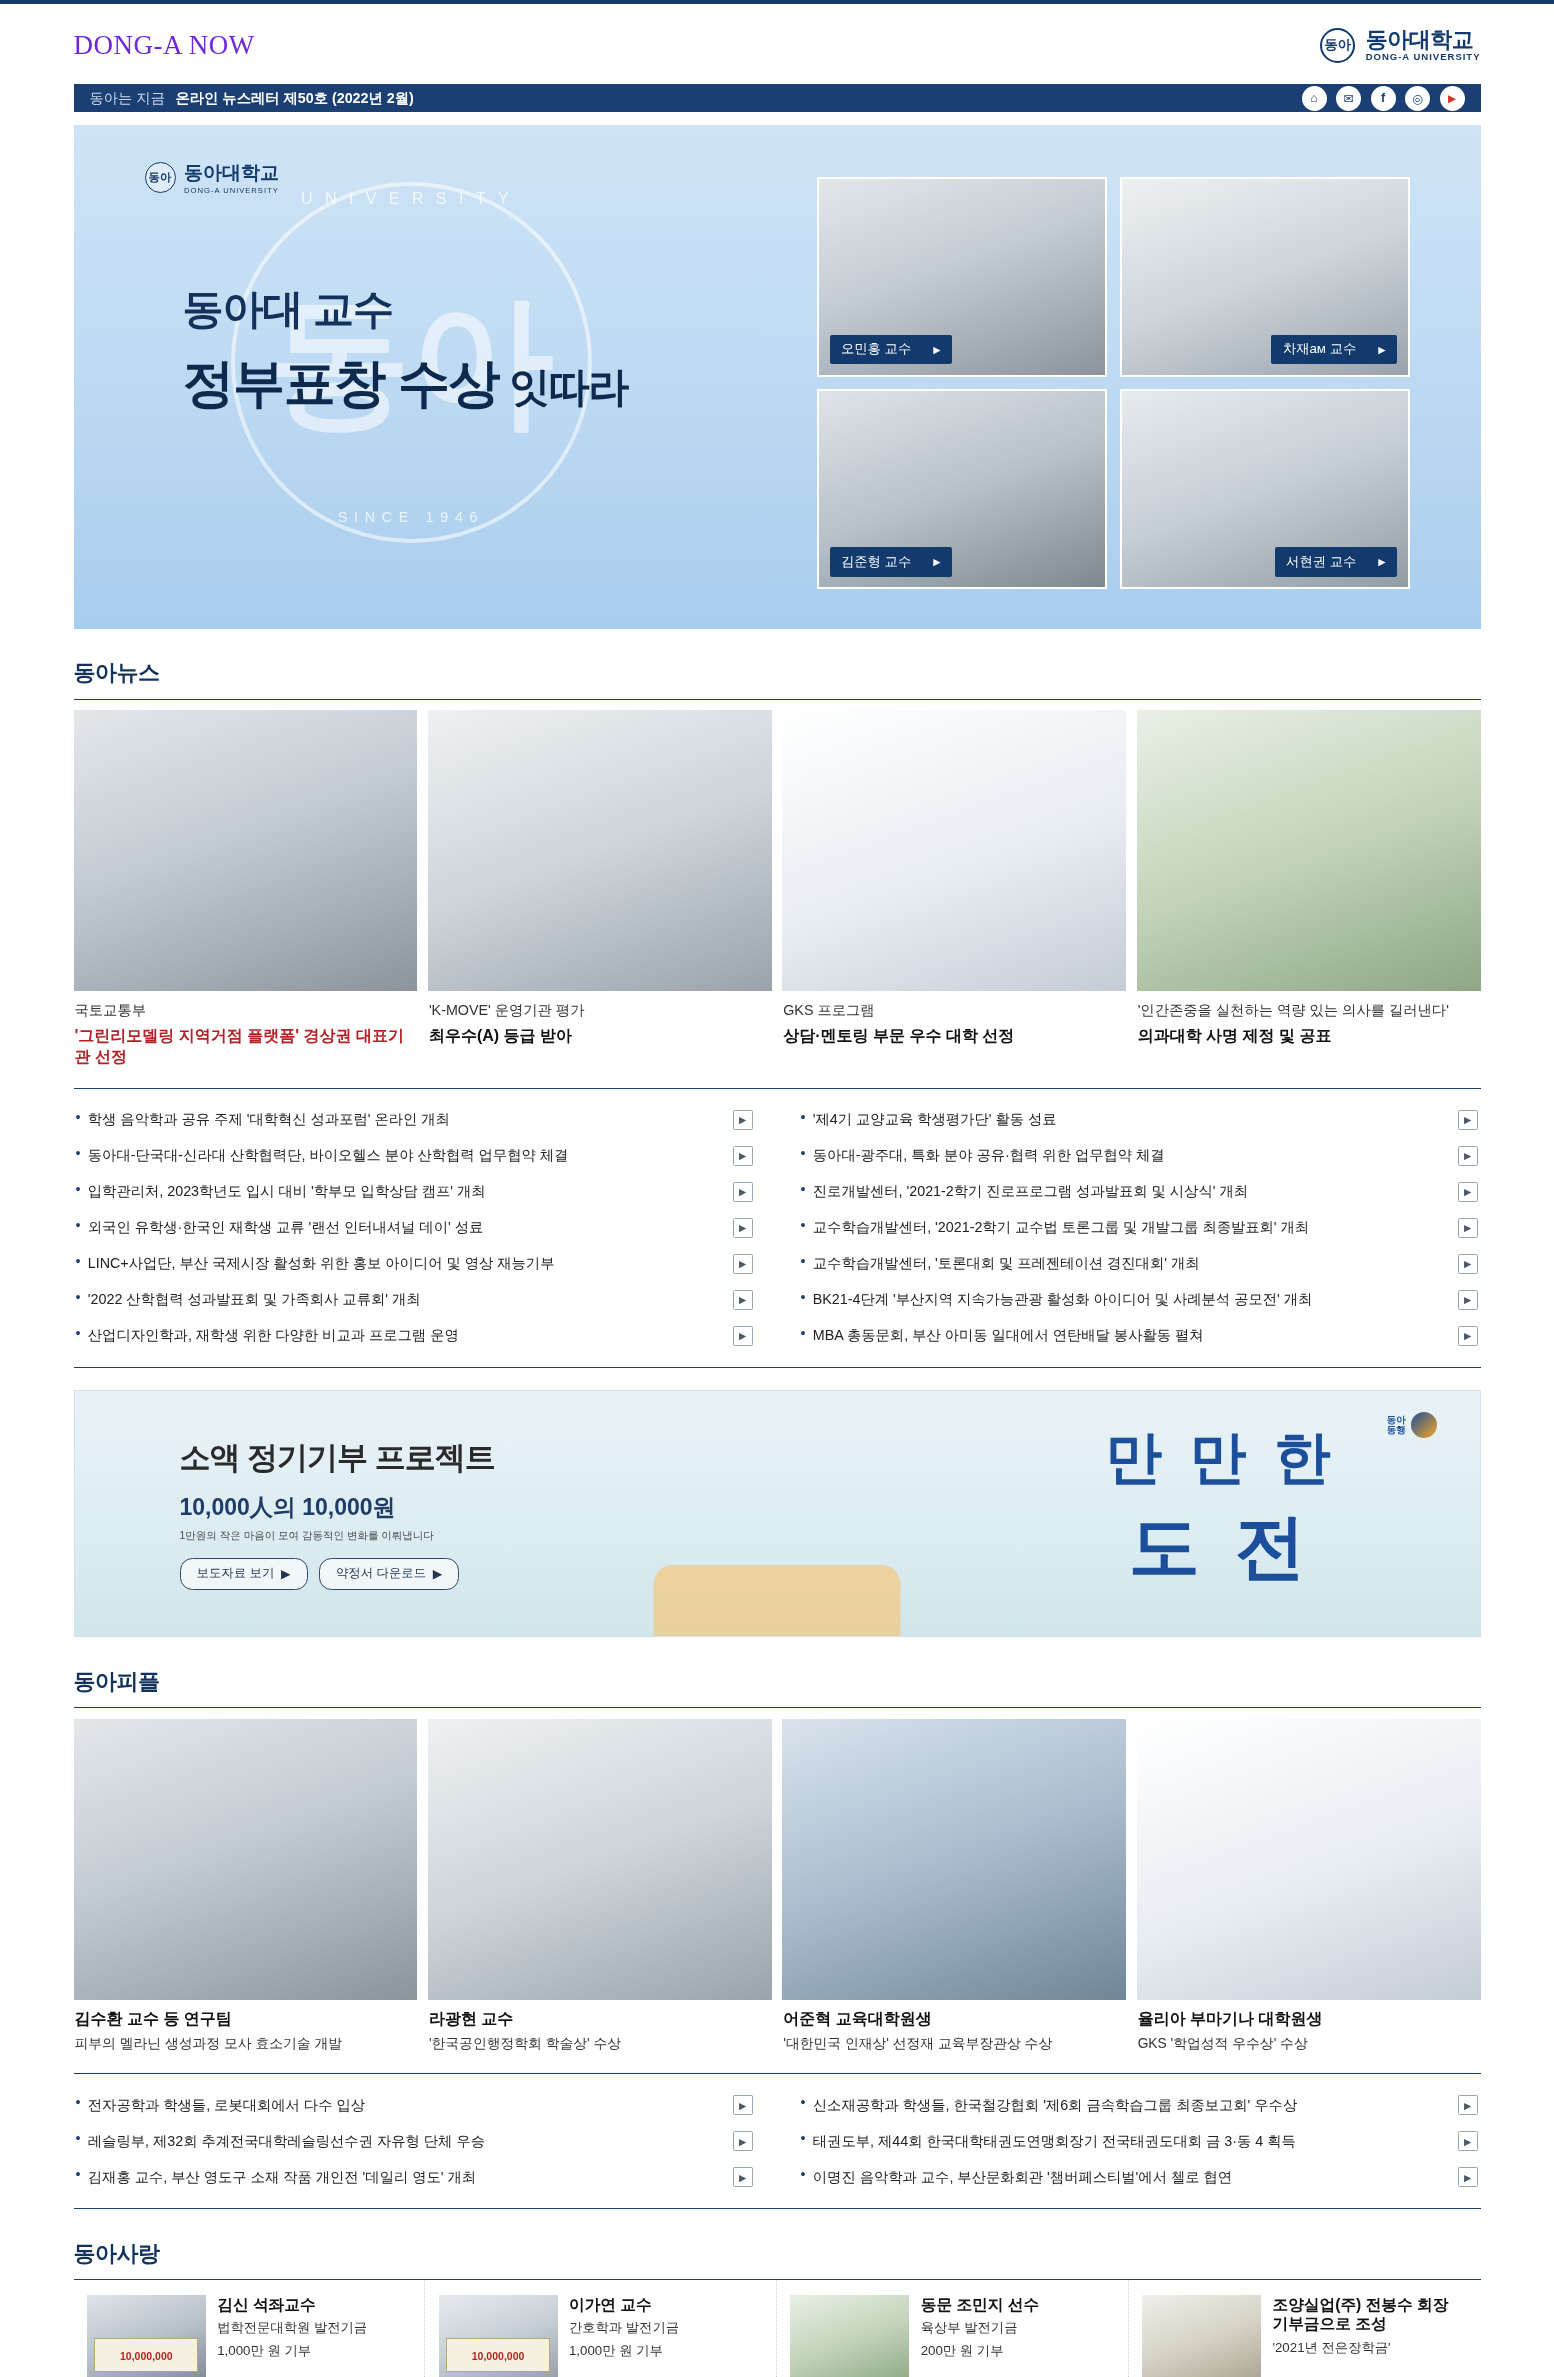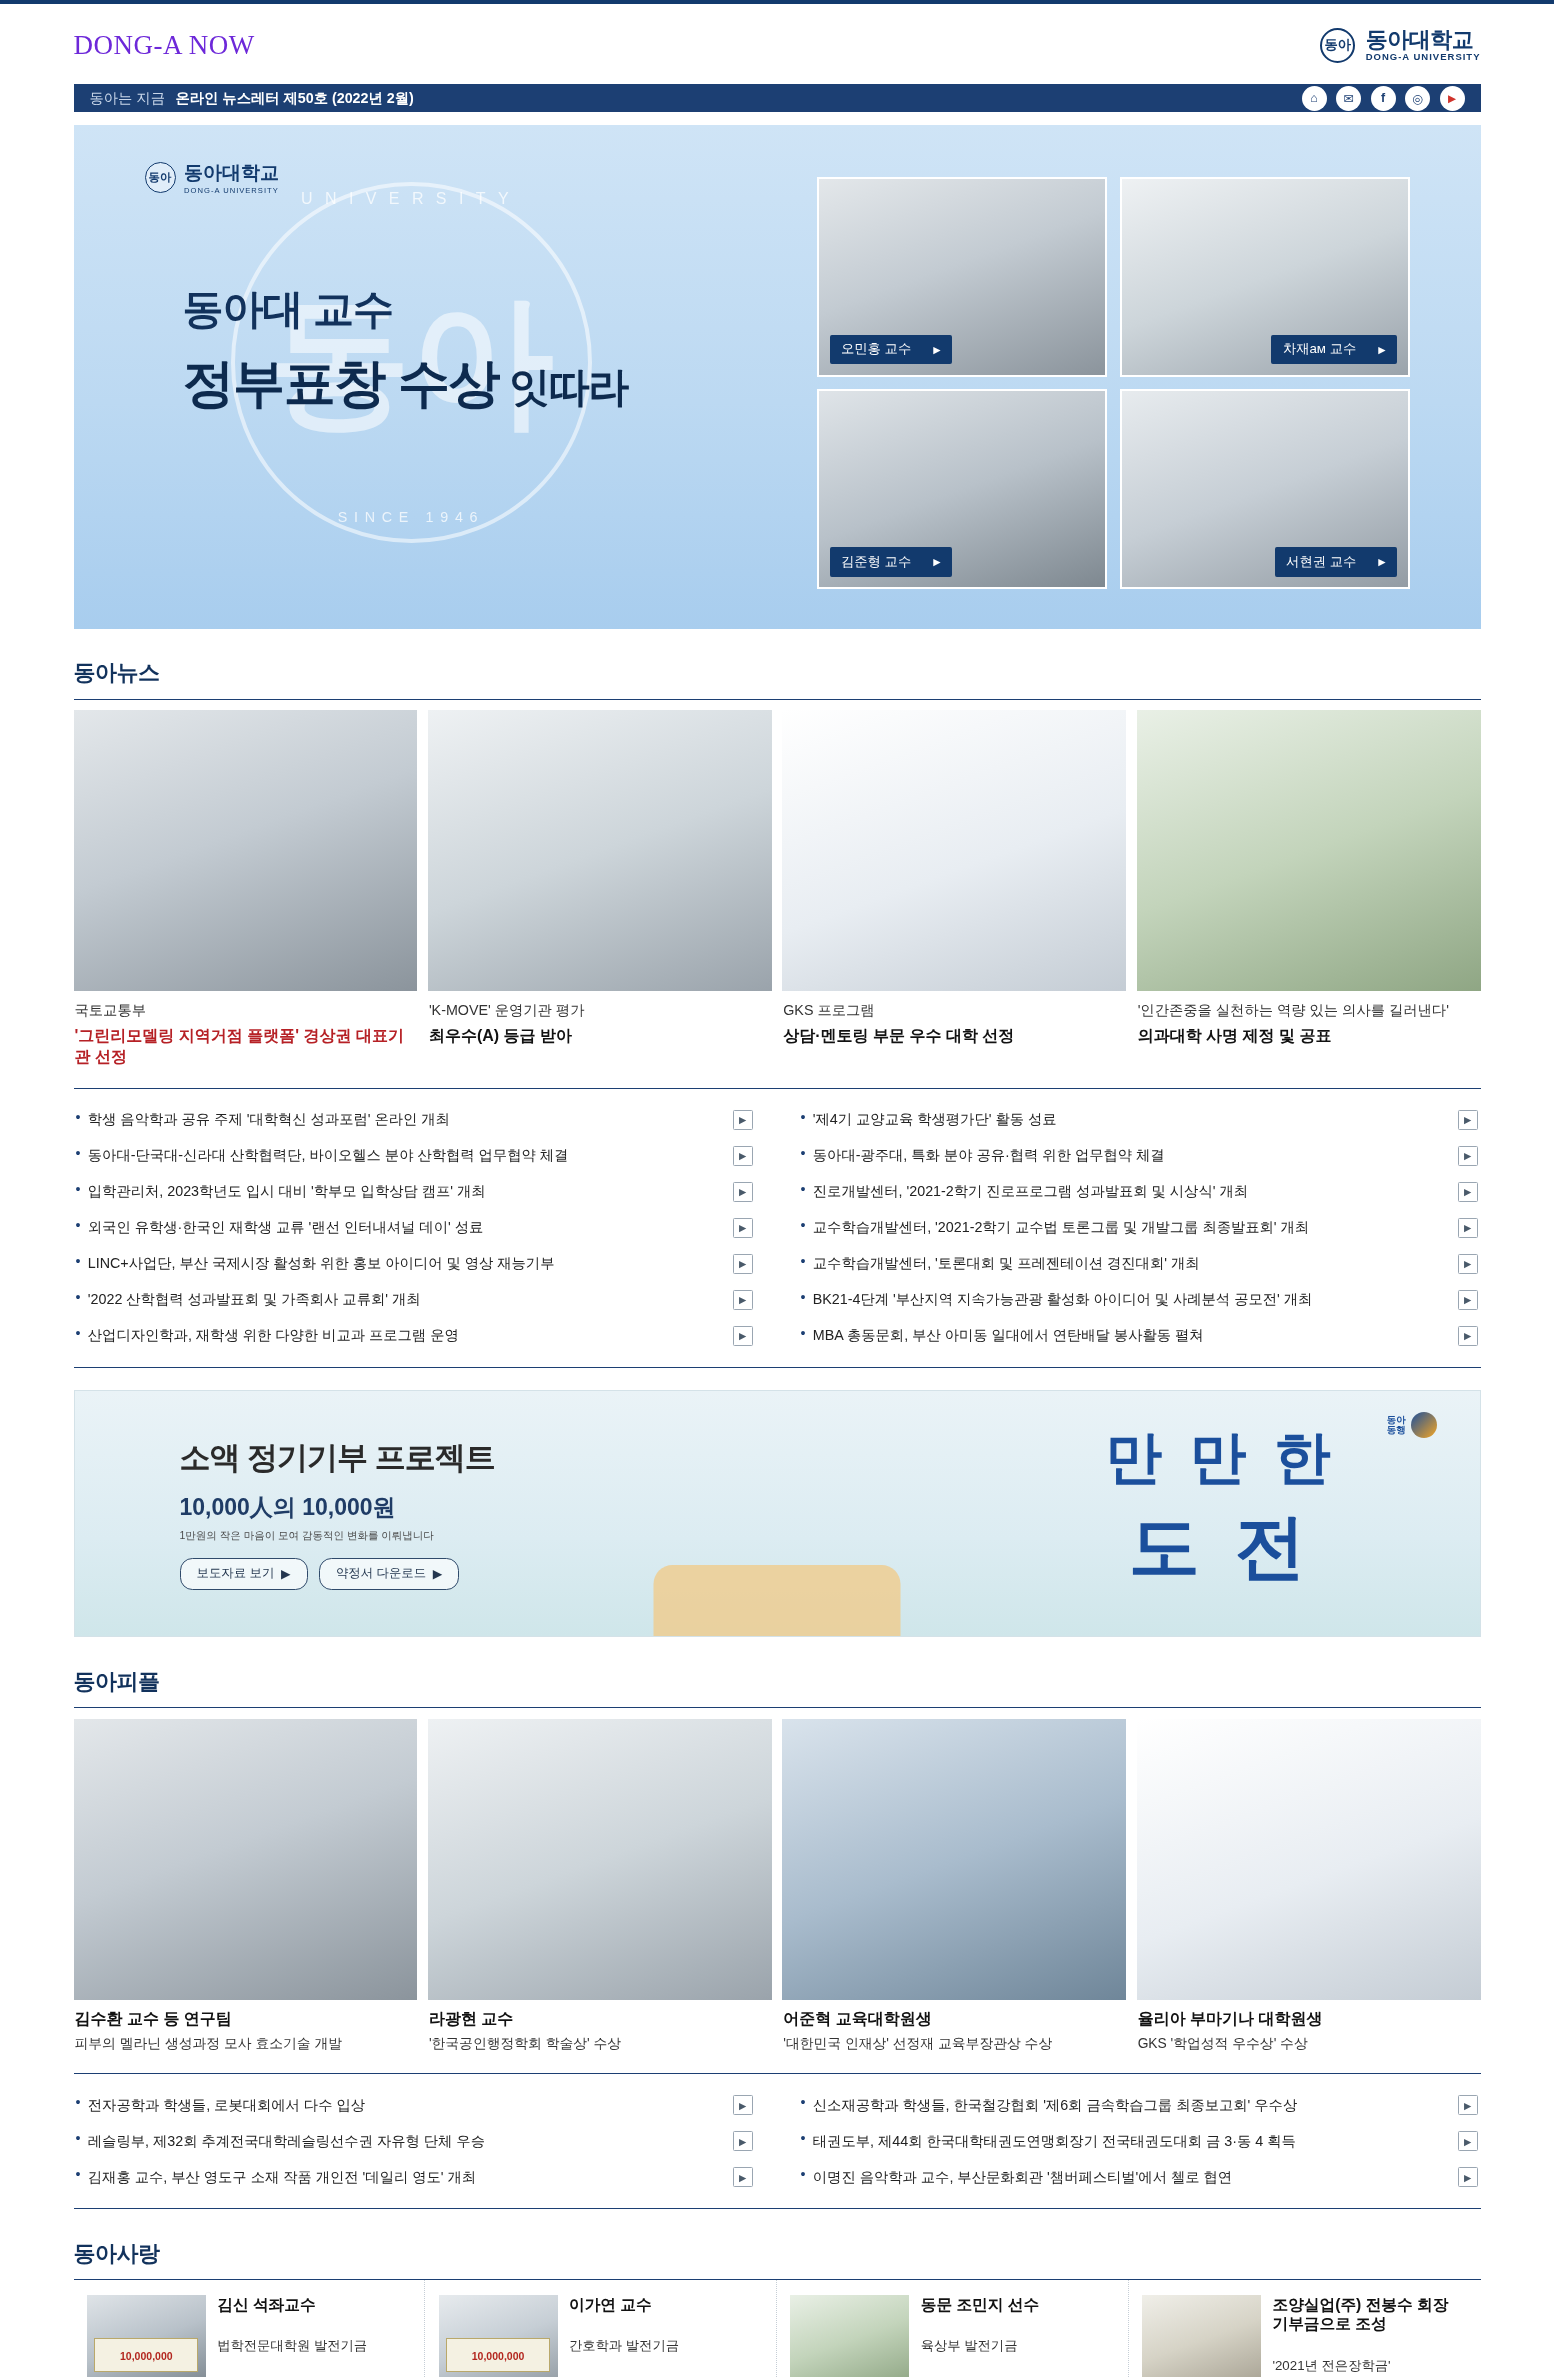--- a/index.html
+++ b/index.html
@@ -153,21 +153,21 @@
             border-top:1.4px solid #1c3f73; border-bottom:1px solid #cfd6dd;
             margin-top:8.6px; }
   .donor { display:flex; gap:11.4px; padding:14.3px 13.3px; border-right:1px dotted #c6ced6; }
   .donor:last-child { border-right:0; }
   .donor .thumb { width:119px; height:90px; flex:0 0 auto; position:relative; }
   .donor .cheque { position:absolute; left:7.6px; bottom:12.4px; right:7.6px; height:34px;
                    background:#f4f1e2; border:1px solid #b9a86a; }
   .donor .cheque .amt { font-size:10.5px; color:#b3261e; font-weight:bold;
                         text-align:center; line-height:34px; }
   .donor .info .nm { font-size:15.7px; font-weight:bold; color:#111; line-height:1.25; }
-  .donor .info .ln { font-size:13.3px; color:#333; margin-top:23px; line-height:1.35; }
+  .donor .info .ln { font-size:13.3px; color:#333; margin-top:5px; line-height:1.35; }
 </style>
 </head>
 <body>
 
 <div class="page">
 
   <div class="topbar"></div>
   <div class="inner">
     <div class="masthead">
       <div class="logo-now">DONG-A NOW</div>

